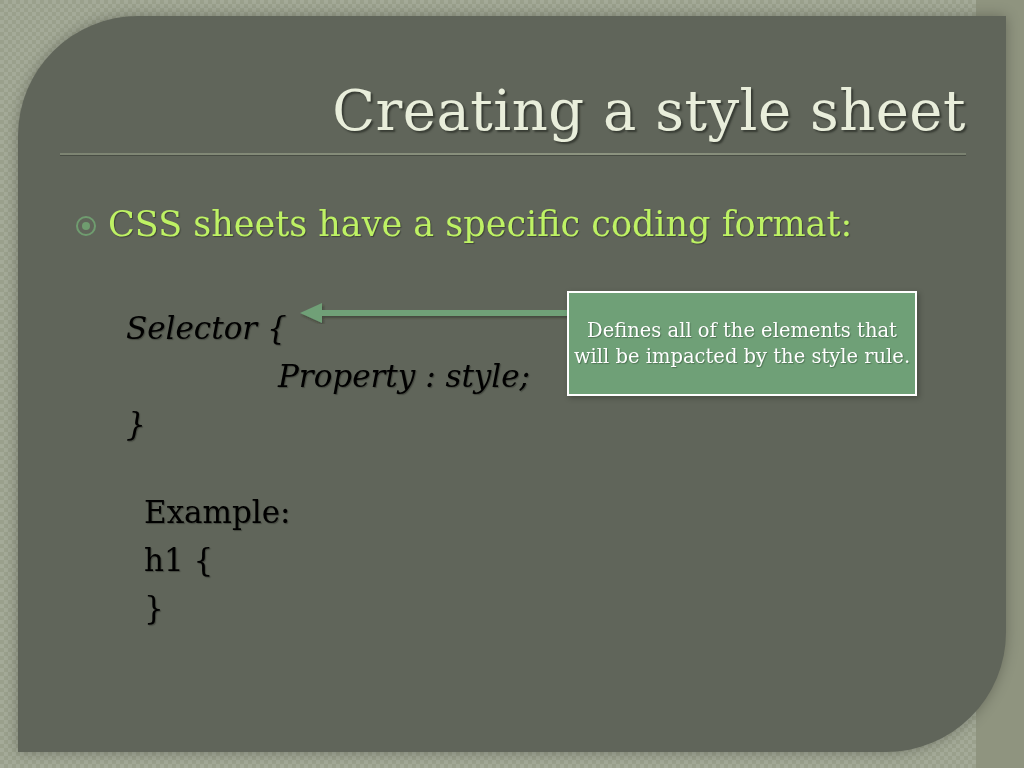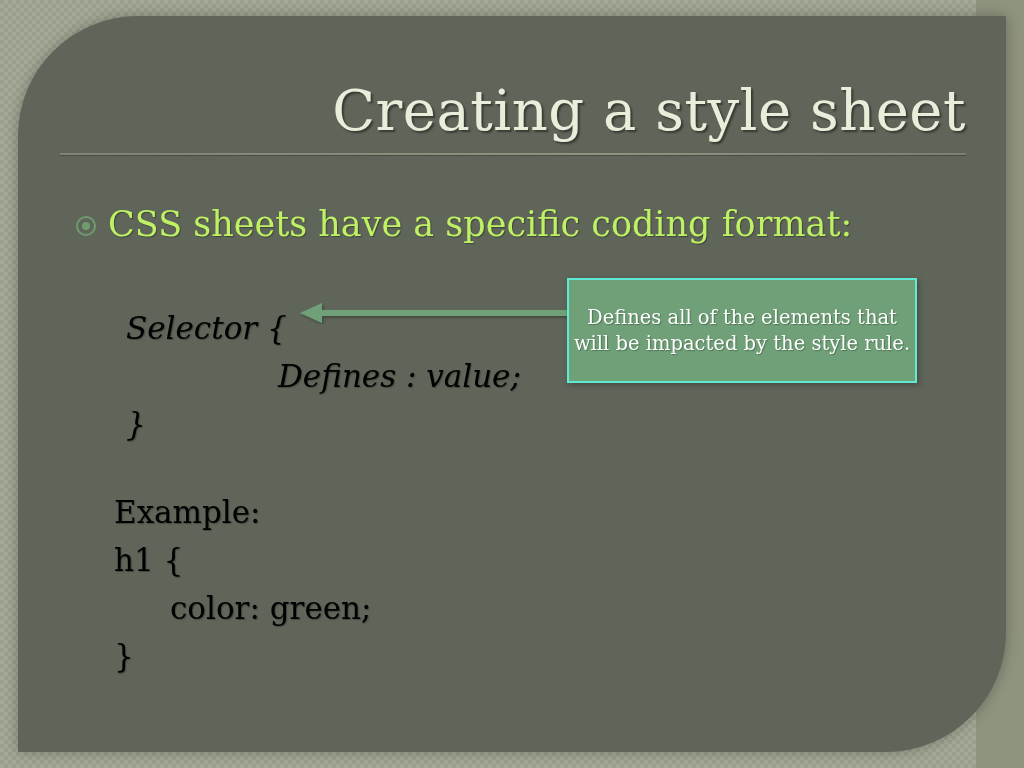--- a/index.html
+++ b/index.html
@@ -128,38 +128,38 @@
     top: 288px;
   }
   #code-block-1 .code-line {
     font-style: italic;
     line-height: 48px;
   }
   #code-block-1 .indent-1 { padding-left: 152px; }
 
   #code-block-2 {
     position: absolute;
-    left: 96px;
+    left: 126px;
     top: 472px;
   }
   #code-block-2 .code-line {
     font-style: normal;
     line-height: 48px;
   }
   #code-block-2 .indent-1 { padding-left: 56px; }
 
   
   #callout-box {
     position: absolute;
     left: 549px;
-    top: 262px;
+    top: 275px;
     width: 350px;
     height: 105px;
     background-color: #6fa077;
-    border: 2px solid #5eead4;
+    border: 2px solid #ffffff;
     box-sizing: border-box;
     display: flex;
     align-items: center;
     justify-content: center;
     padding: 4px 4px;
     box-shadow: 2px 2px 5px rgba(25,30,22,0.35);
   }
 
   #callout-text {
     font-family: "DejaVu Serif", serif;
@@ -192,28 +192,27 @@
       <div id="title-rule"></div>
     </div>
 
     <div id="bullet-row">
       <span id="bullet-icon"></span>
       <span id="bullet-text">CSS sheets have a specific coding format:</span>
     </div>
 
     <div id="code-block-1">
       <div class="code-line">Selector {</div>
-      <div class="code-line indent-1">Defines : value;</div>
+      <div class="code-line indent-1">Property : style;</div>
       <div class="code-line">}</div>
     </div>
 
     <div id="code-block-2">
       <div class="code-line">Example:</div>
       <div class="code-line">h1 {</div>
-      <div class="code-line indent-1">color: green;</div>
       <div class="code-line">}</div>
     </div>
 
     <svg id="callout-arrow" viewBox="0 0 276 22" width="276" height="22">
       <defs>
         <filter id="arrowShadow" x="-20%" y="-60%" width="150%" height="260%">
           <feDropShadow dx="1.5" dy="2" stdDeviation="1.2" flood-color="#20251d" flood-opacity="0.45"></feDropShadow>
         </filter>
       </defs>
       <g filter="url(#arrowShadow)">

